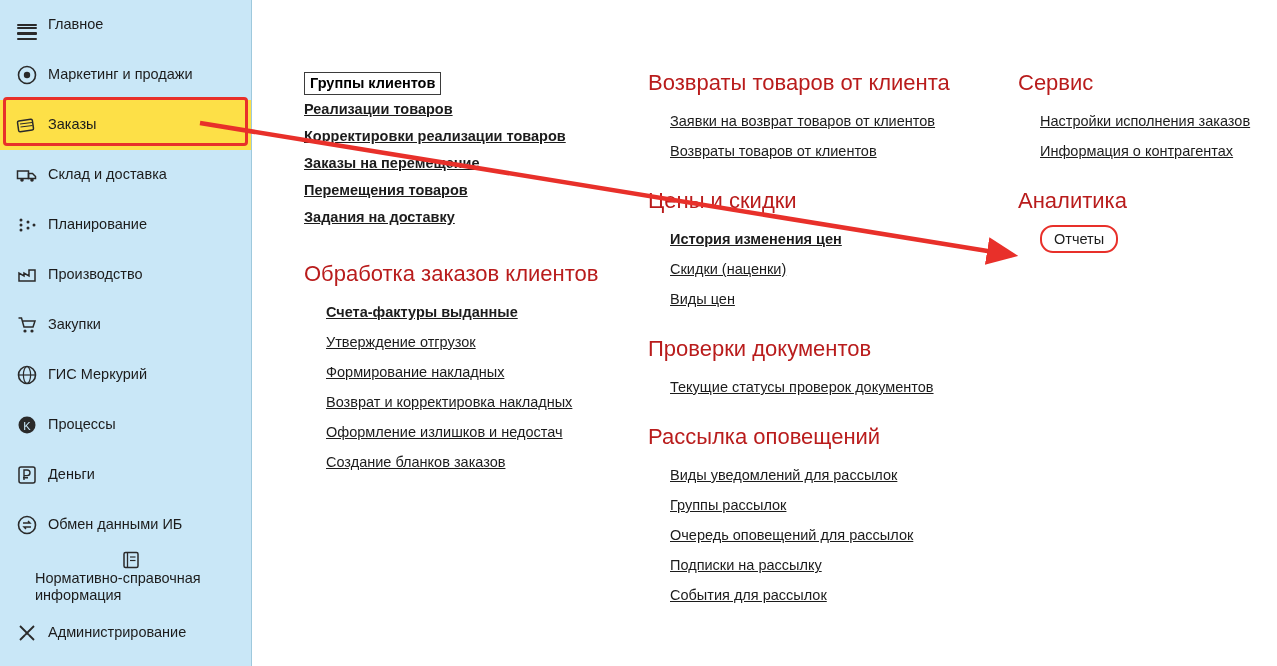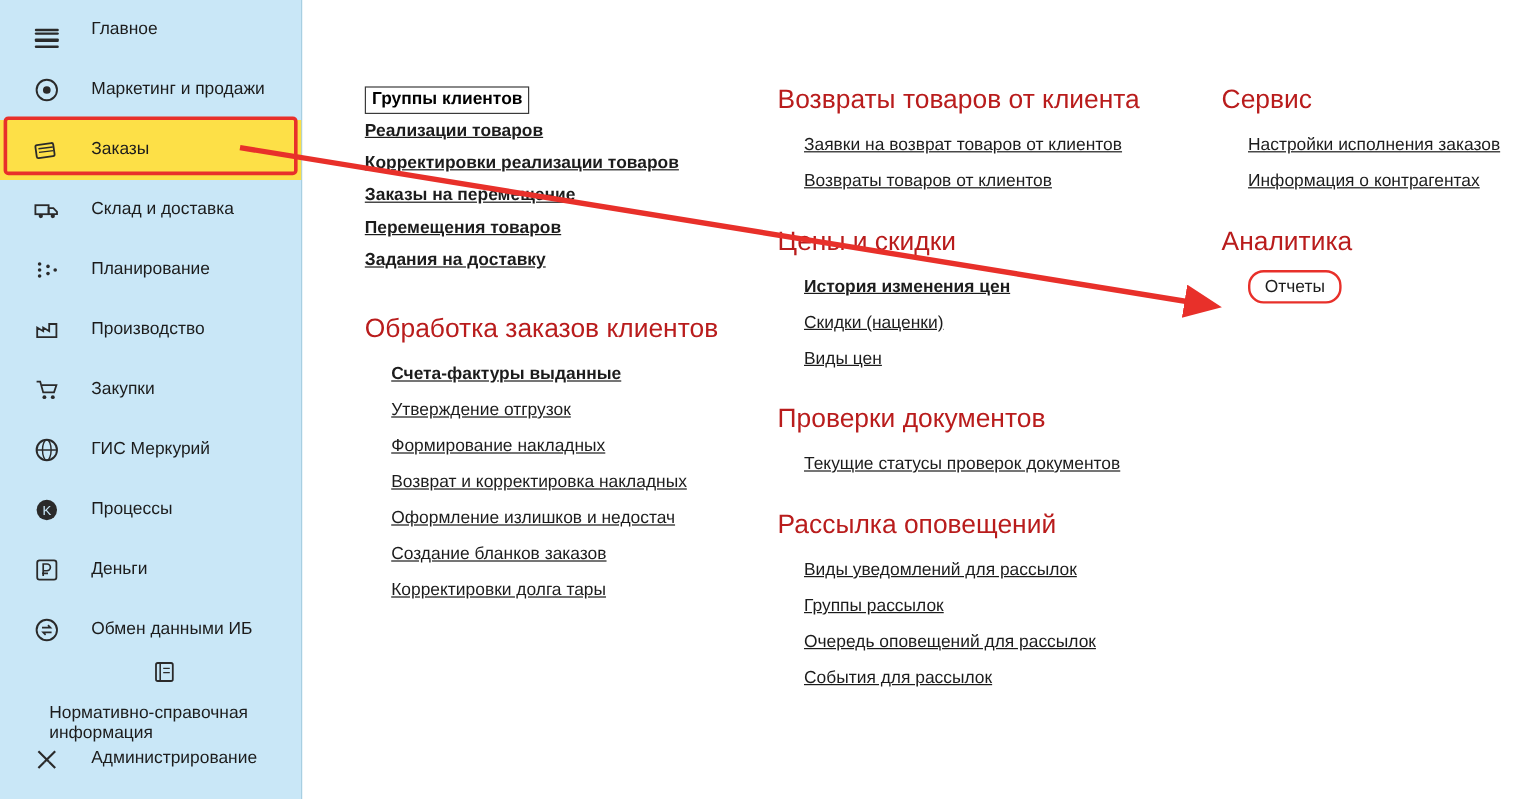--- a/index.html
+++ b/index.html
@@ -22,24 +22,23 @@
     width: 252px;
     height: 666px;
     background: #c9e7f7;
     border-right: 1px solid #9ec9dd;
     box-sizing: border-box;
   }
   .nav-item {
     display: flex;
     align-items: center;
     height: 50px;
-    padding-left: 22px;
+    padding-left: 10px;
     box-sizing: border-box;
     position: relative;
-    gap: 16px;
   }
   .nav-item.tall { height: 58px; flex-direction: column; }
   .nav-icon {
     width: 34px;
     min-width: 34px;
     display: flex;
     align-items: center;
     justify-content: center;
     color: #2a2a2a;
   }
@@ -302,21 +301,20 @@
     </div>
 
     <div class="group" style="margin-top:30px">
       <div class="group-title">Обработка заказов клиентов</div>
       <div class="link bold indent">Счета-фактуры выданные</div>
       <div class="link indent">Утверждение отгрузок</div>
       <div class="link indent">Формирование накладных</div>
       <div class="link indent">Возврат и корректировка накладных</div>
       <div class="link indent">Оформление излишков и недостач</div>
       <div class="link indent">Создание бланков заказов</div>
-      <div class="link indent">Корректировки долга тары</div>
     </div>
   </div>
 
   <div class="col" id="col2">
     <div class="group">
       <div class="group-title">Возвраты товаров от клиента</div>
       <div class="link indent">Заявки на возврат товаров от клиентов</div>
       <div class="link indent">Возвраты товаров от клиентов</div>
     </div>
 
@@ -330,20 +328,21 @@
     <div class="group" style="margin-top:22px">
       <div class="group-title">Проверки документов</div>
       <div class="link indent">Текущие статусы проверок документов</div>
     </div>
 
     <div class="group" style="margin-top:22px">
       <div class="group-title">Рассылка оповещений</div>
       <div class="link indent">Виды уведомлений для рассылок</div>
       <div class="link indent">Группы рассылок</div>
       <div class="link indent">Очередь оповещений для рассылок</div>
+      <div class="link indent">Подписки на рассылку</div>
       <div class="link indent">События для рассылок</div>
     </div>
   </div>
 
   <div class="col" id="col3">
     <div class="group">
       <div class="group-title">Сервис</div>
       <div class="link indent">Настройки исполнения заказов</div>
       <div class="link indent">Информация о контрагентах</div>
     </div>

